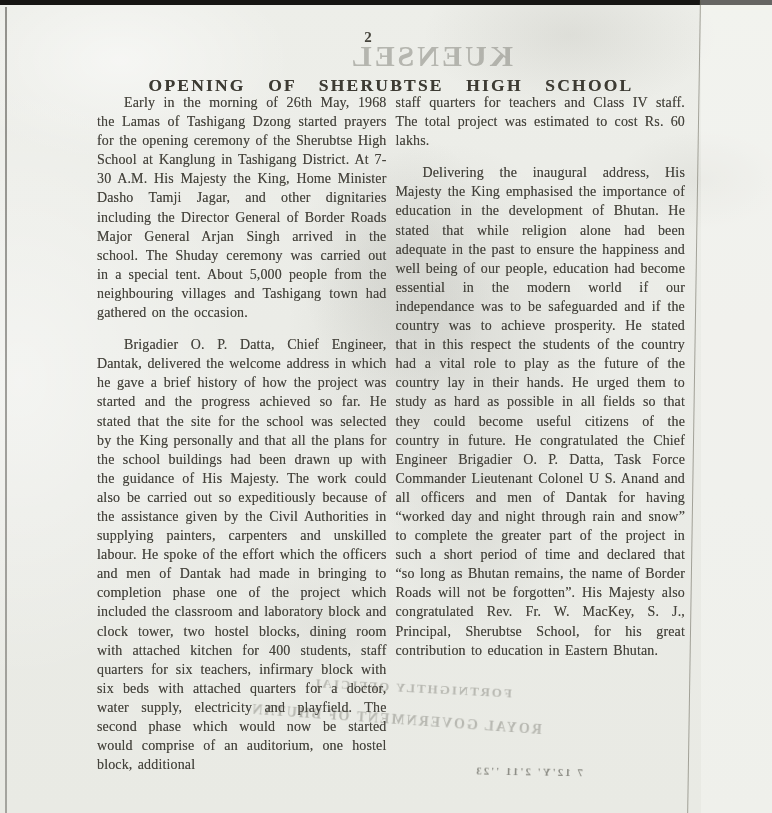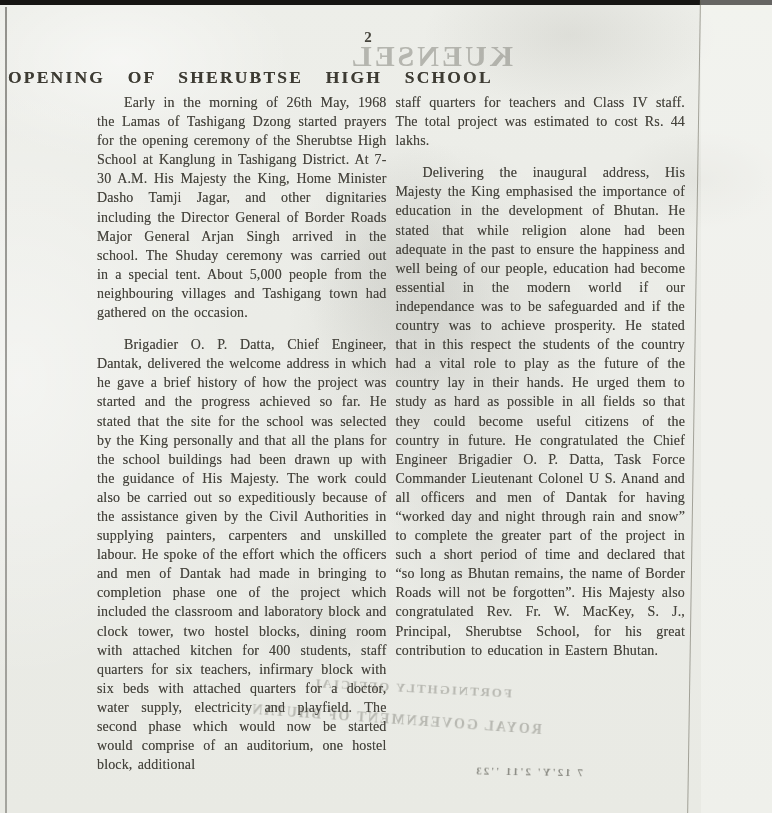--- a/index.html
+++ b/index.html
@@ -76,21 +76,22 @@
     color: rgba(110,110,102,0.75);
     filter: blur(0.4px);
   }
   .page-number {
     position: absolute; left: 0; top: 29px; width: 736px;
     text-align: center;
     font-size: 15px; font-weight: bold;
     color: #45433b;
   }
   .article-title {
-    position: absolute; left: 0; top: 59px; width: 750px; margin: 8px;
+    position: absolute; left: 0; top: 59px; width: 750px; margin: 16px;
+    text-align: center;
     font-size: 17.5px; font-weight: bold;
     letter-spacing: 2.2px; word-spacing: 16px;
     color: #3d3b33;
     text-shadow: 0 0 0.5px rgba(61,59,51,0.55);
   }
   .columns {
     position: absolute; left: 97px; top: 93px; width: 588px;
     display: flex; gap: 9px;
   }
   .col { width: 290px; }
@@ -124,18 +125,18 @@
   <div class="page-number">2</div>
 
   <h1 class="article-title">OPENING  OF  SHERUBTSE  HIGH  SCHOOL</h1>
 
   <div class="columns">
     <div class="col">
       <p class="indent">Early in the morning of 26th May, 1968 the Lamas of Tashigang Dzong started prayers for the opening ceremony of the Sherubtse High School at Kanglung in Tashigang District.  At 7-30 A.M.  His Majesty the King, Home Minister Dasho Tamji Jagar, and other dignitaries including the Director General of Border Roads Major General Arjan Singh arrived in the school.  The Shuday ceremony was carried out in a special tent.  About 5,000 people from the neighbouring villages and Tashigang town had gathered on the occasion.</p>
       <p class="indent">Brigadier O. P. Datta, Chief Engineer, Dantak, delivered the welcome address in which he gave a brief history of how the project was started and the progress achieved so far.  He stated that the site for the school was selected by the King personally and that all the plans for the school buildings had been drawn up with the guidance of His Majesty.  The work could also be carried out so expeditiously because of the assistance given by the Civil Authorities in supplying painters, carpenters and unskilled labour.  He spoke of the effort which the officers and men of Dantak had made in bringing to completion phase one of the project which included the classroom and laboratory block and clock tower, two hostel blocks, dining room with attached kitchen for 400 students, staff quarters for six teachers, infirmary block with six beds with attached quarters for a doctor, water supply, electricity and playfield.  The second phase which would now be started would comprise of an auditorium, one hostel block, additional</p>
     </div>
     <div class="col">
-      <p>staff quarters for teachers and Class IV staff.  The total project was estimated to cost Rs. 44 lakhs.</p>
+      <p>staff quarters for teachers and Class IV staff.  The total project was estimated to cost Rs. 60 lakhs.</p>
       <p class="indent">Delivering the inaugural address, His Majesty the King emphasised the importance of education in the development of Bhutan.  He stated that while religion alone had been adequate in the past to ensure the happiness and well being of our people, education had become essential in the modern world if our independance was to be safeguarded and if the country was to achieve prosperity.  He stated that in this respect the students of the country had a vital role to play as the future of the country lay in their hands.  He urged them to study as hard as possible in all fields so that they could become useful citizens of the country in future.  He congratulated the Chief Engineer Brigadier O. P. Datta, Task Force Commander Lieutenant Colonel U S. Anand and all officers and men of Dantak for having “worked day and night through rain and snow” to complete the greater part of the project in such a short period of time and declared that “so long as Bhutan remains, the name of Border Roads will not be forgotten”.  His Majesty also congratulated Rev. Fr. W. MacKey, S. J., Principal, Sherubtse School, for his great contribution to education in Eastern Bhutan.</p>
     </div>
   </div>
 
 </div>
 
 </body></html>

